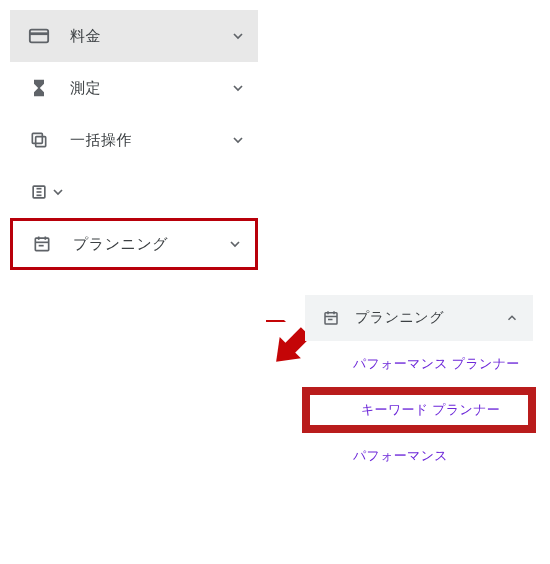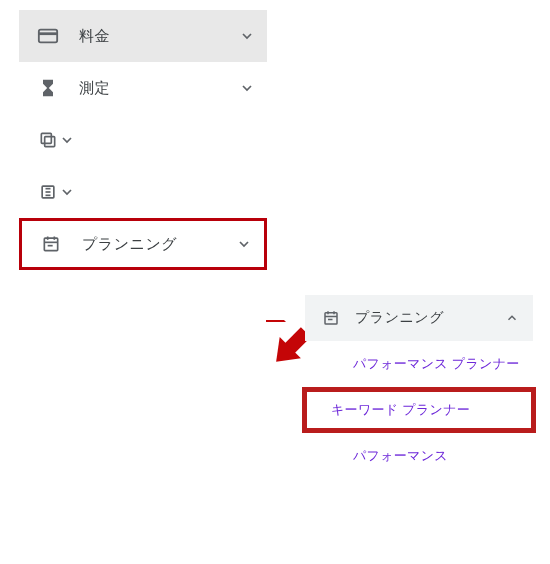--- a/index.html
+++ b/index.html
@@ -5,21 +5,21 @@
   * { box-sizing: border-box; margin: 0; padding: 0; }
   body {
     width: 550px;
     height: 564px;
     font-family: "Hiragino Sans", "Yu Gothic", "Meiryo", Arial, sans-serif;
     background: #ffffff;
     position: relative;
   }
   .left-nav {
     position: absolute;
-    left: 19px;
+    left: 10px;
     top: 10px;
     width: 248px;
   }
   .nav-item {
     display: flex;
     align-items: center;
     height: 48px;
     padding: 0 12px 0 18px;
     color: #5f6368;
     font-size: 15px;
@@ -91,24 +91,24 @@
   .sub-item {
     display: flex;
     align-items: center;
     height: 46px;
     padding-left: 48px;
     font-size: 13px;
     color: #6d28d9;
     letter-spacing: 0.3px;
   }
   .sub-item.hl {
-    border: 5px solid #b91c1c;
+    border: 8px solid #b91c1c;
     margin-left: -3px;
     margin-right: -3px;
-    padding-left: 24px;
+    padding-left: 51px;
     text-align: center;
   }
 </style>
 </head>
 <body>
 
 <div class="left-nav">
 
   <div class="nav-item tall active">
     <span class="icon">
@@ -140,20 +140,21 @@
     </span>
   </div>
 
   <div class="nav-item tall">
     <span class="icon">
       <svg viewBox="0 0 24 24" width="20" height="20" fill="none" stroke="#5f6368" stroke-width="2">
           <rect x="8" y="8" width="12" height="12" rx="1"></rect>
           <rect x="4" y="4" width="12" height="12" rx="1"></rect>
         </svg>
     </span>
+    <span class="label">一括操作</span>
     <span class="chev">
       <svg viewBox="0 0 24 24" width="16" height="16" fill="none" stroke="#5f6368" stroke-width="2.5">
           <polyline points="6 9 12 15 18 9"></polyline>
         </svg>
     </span>
   </div>
 
   <div class="nav-item tall">
     <span class="icon">
       <svg viewBox="0 0 24 24" width="20" height="20" fill="none" stroke="#5f6368" stroke-width="2">

